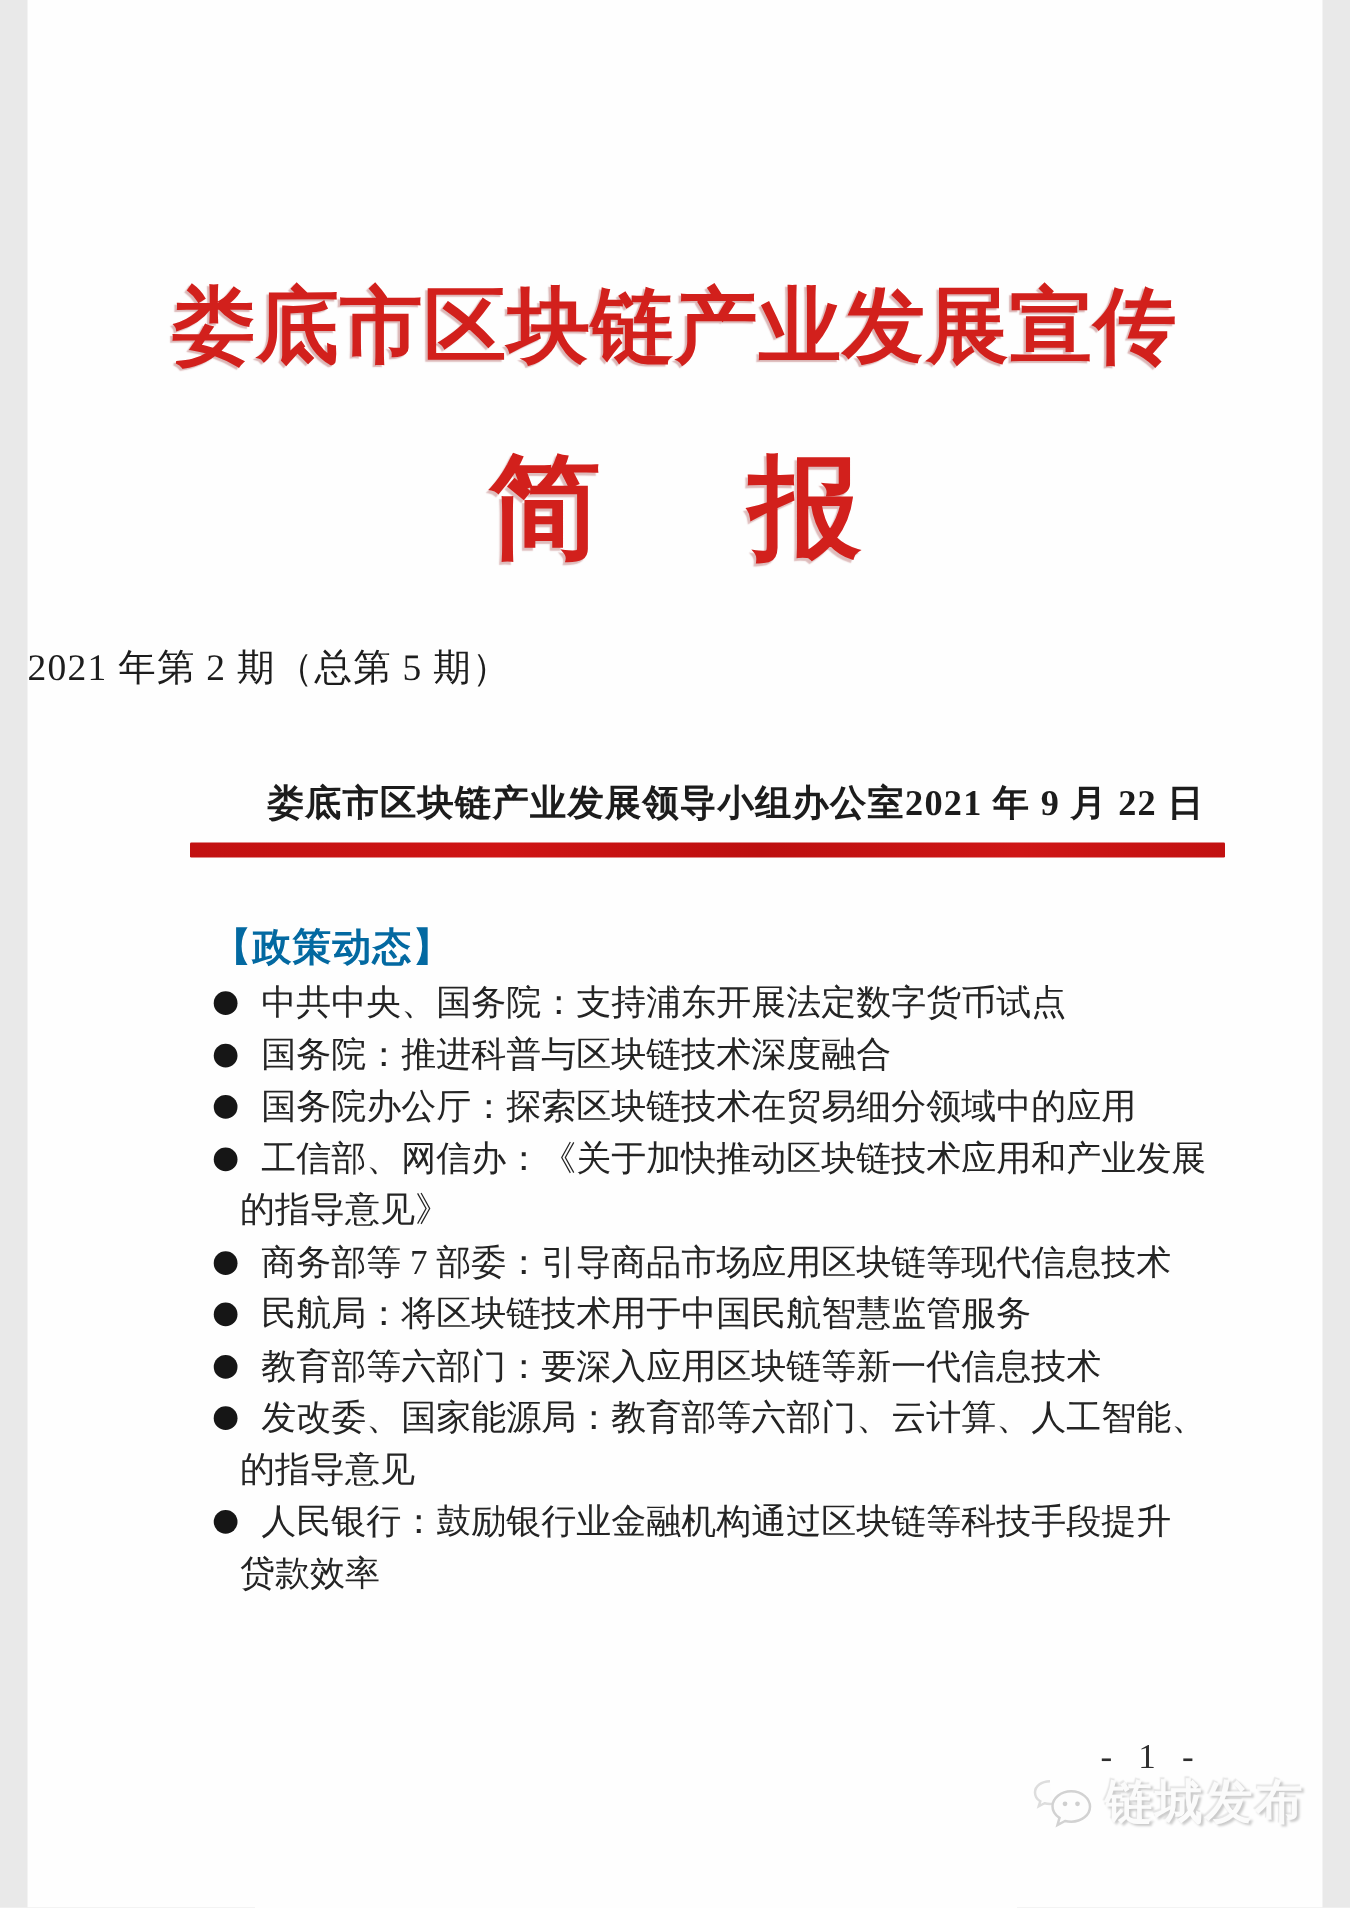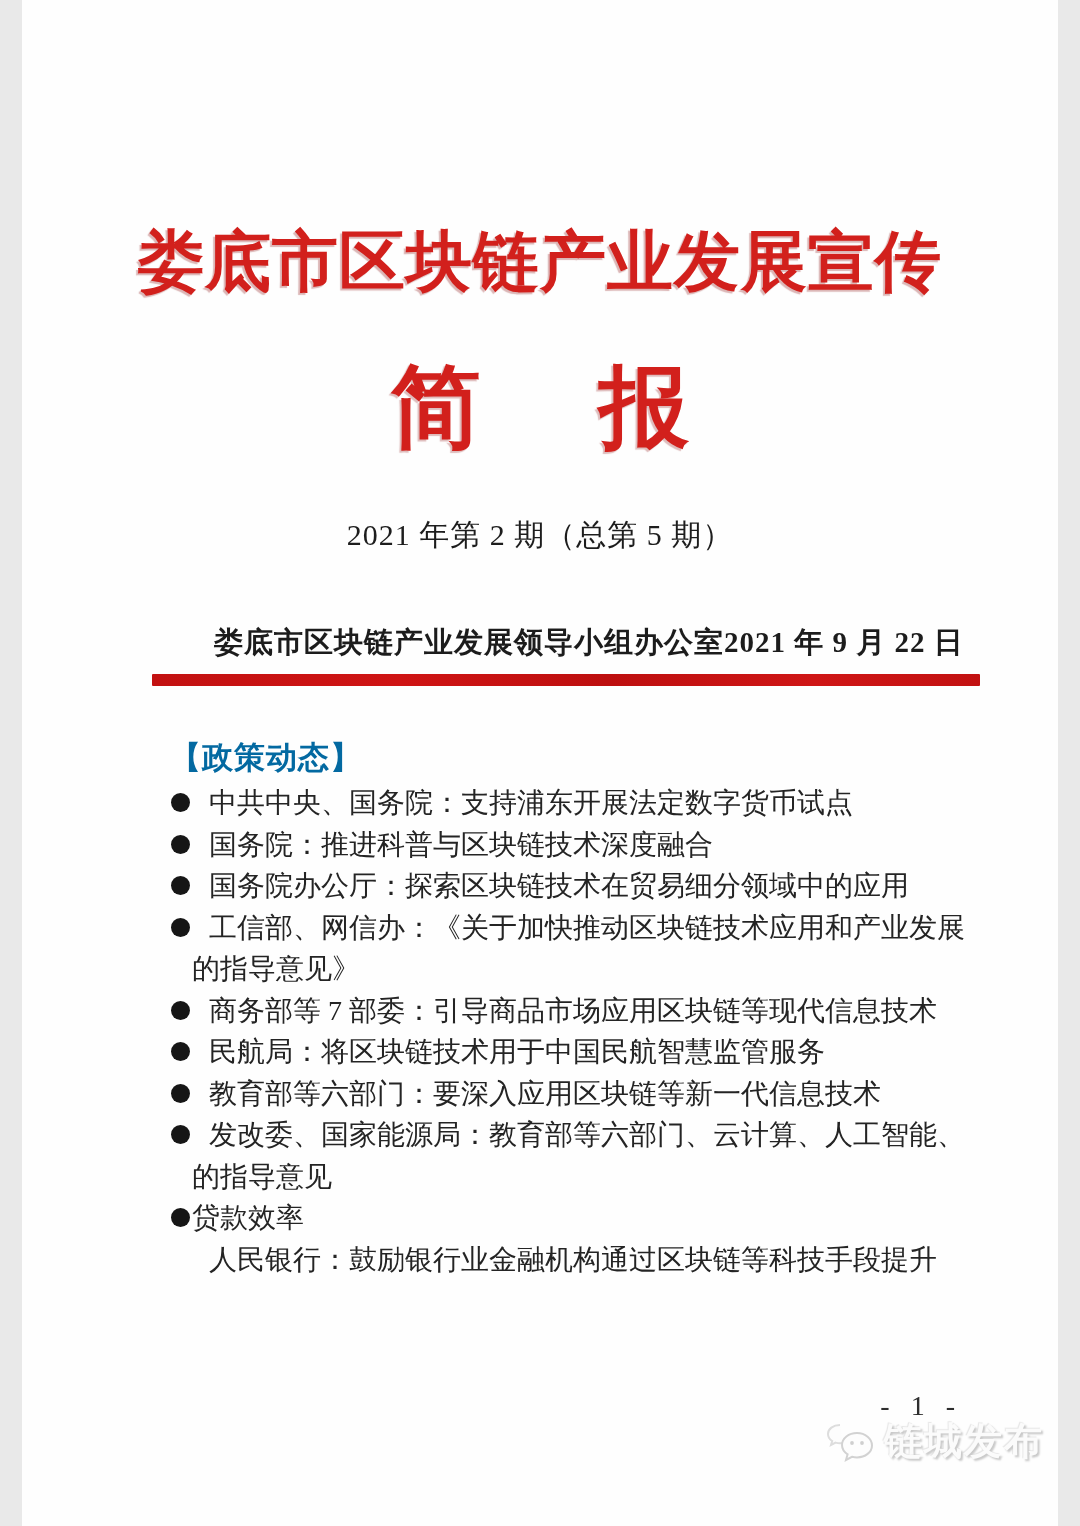--- a/index.html
+++ b/index.html
@@ -37,21 +37,21 @@
     margin-top:12px;
   }
   .title-line2 span{
     display:inline-block;
     letter-spacing:118px;
     padding-left:118px;
     white-space:nowrap;
   }
   .issue-line{
     position:absolute;top:517px;left:0;width:100%;
-    text-align:center;
+    text-align:left;
     font-size:30px;line-height:1.2;
     color:#1d1d1d;
     letter-spacing:1px;
     white-space:nowrap;
   }
   .masthead-row{
     position:absolute;top:623px;left:148px;right:140px;
     display:flex;justify-content:space-between;align-items:baseline;
     font-size:29px;font-weight:bold;color:#1c1c1c;
     white-space:nowrap;
@@ -163,22 +163,22 @@
         <span class="bullet"></span>
       <div class="line first">教育部等六部门：要深入应用区块链等新一代信息技术</div>
       </div>
       <div class="policy-item">
         <span class="bullet"></span>
       <div class="line first">发改委、国家能源局：教育部等六部门、云计算、人工智能、</div>
         <div class="line">的指导意见</div>
       </div>
       <div class="policy-item">
         <span class="bullet"></span>
-      <div class="line">贷款效率</div>
-        <div class="line first">人民银行：鼓励银行业金融机构通过区块链等科技手段提升</div>
+      <div class="line first">人民银行：鼓励银行业金融机构通过区块链等科技手段提升</div>
+        <div class="line">贷款效率</div>
       </div>
     </div>
 
   <div class="page-number">- 1 -</div>
 
   <div class="watermark">
     <span>
       <svg width="52" height="46" viewBox="0 0 52 46">
         <g fill="#fdfdfd" stroke="#d2d2d2" stroke-width="2">
           <path d="M16 4 C9 4 4 8 4 13 c0 3 1.6 5.4 4.2 7 L7 24 l4.6-2.4 c1.4 .4 2.9 .6 4.4 .6 1 0 2-.1 2.9-.3" opacity="0.75"></path>

